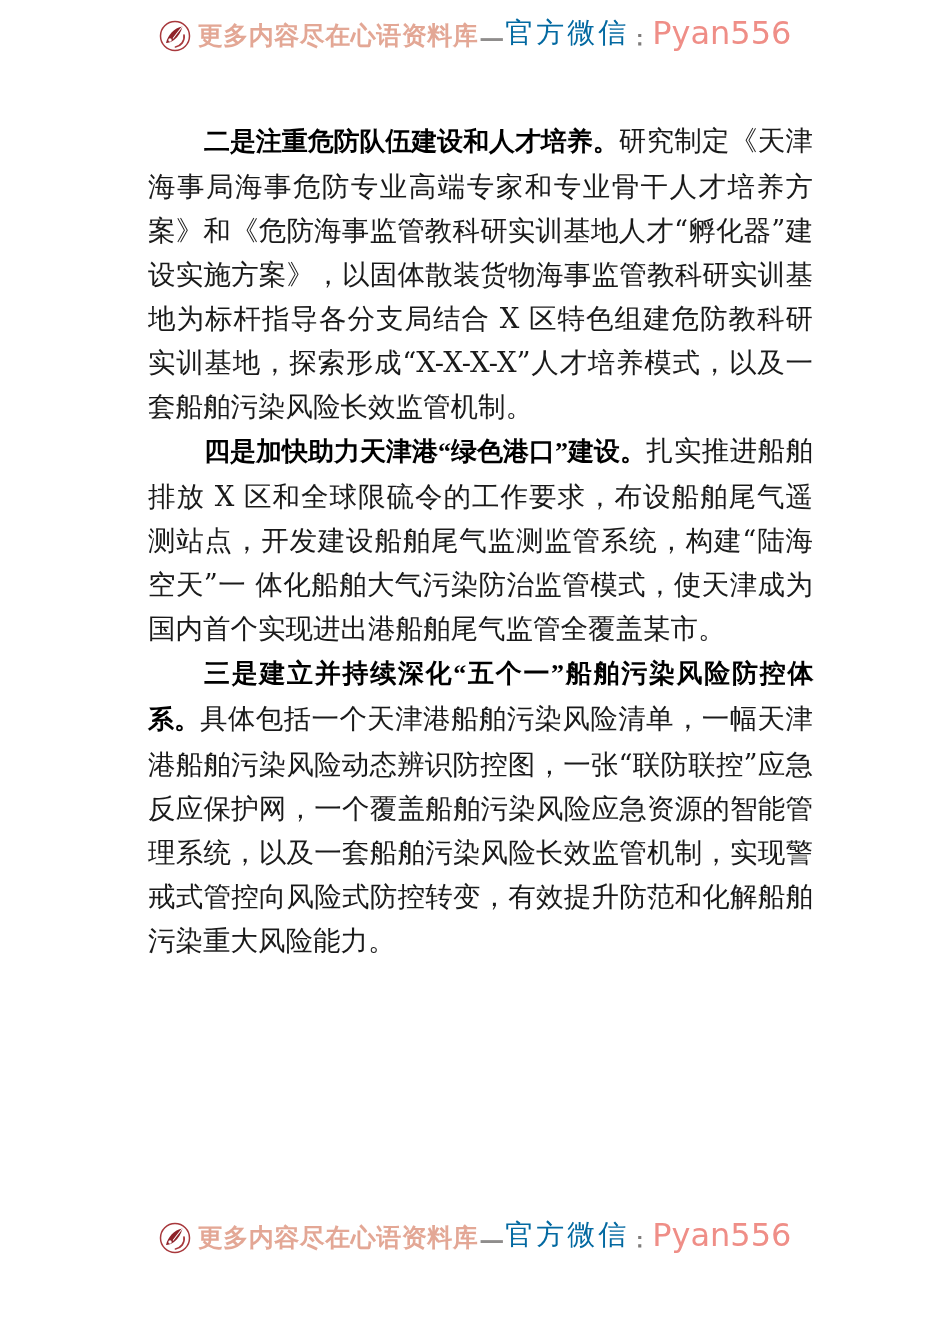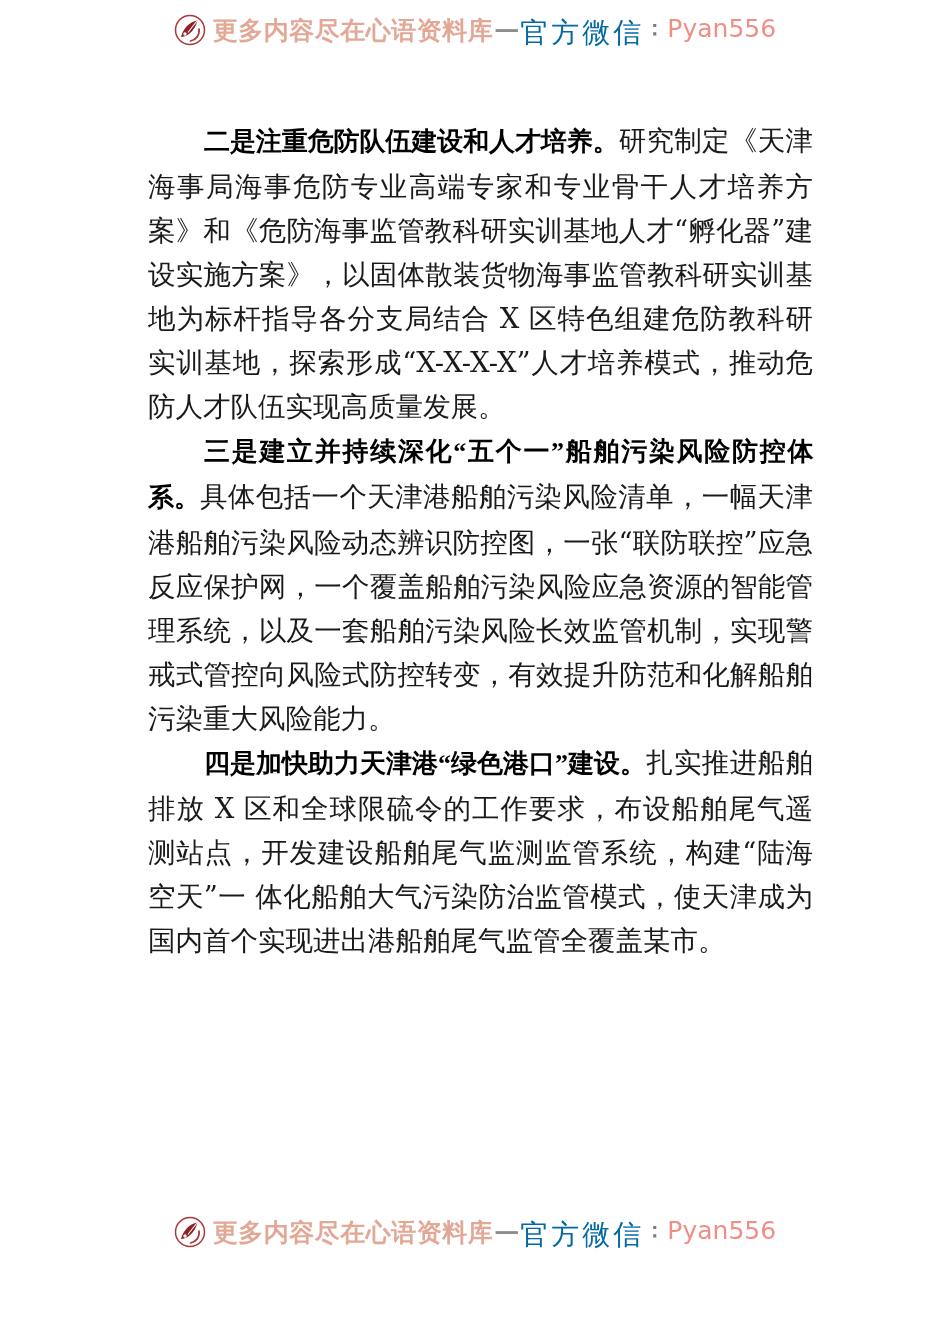--- a/index.html
+++ b/index.html
@@ -14,21 +14,21 @@
     font-family: "DejaVu Serif", serif;
     overflow: hidden;
   }
 
   
   .watermark {
     position: absolute;
     left: 0;
     width: 950px;
     display: flex;
-    align-items: flex-start;
+    align-items: flex-end;
     justify-content: center;
     gap: 0px;
     white-space: nowrap;
   }
   .watermark-top { top: 14px; }
   .watermark-bottom { top: 1216px; }
 
   .wm-logo {
     width: 32px;
     height: 32px;
@@ -61,21 +61,21 @@
   .wm-colon {
     font-family: "DejaVu Serif", serif;
     font-weight: 700;
     font-size: 21px;
     color: #7e7c7b;
     letter-spacing: 0px;
   }
   .wm-handle {
     font-family: "DejaVu Sans", sans-serif;
     font-weight: 400;
-    font-size: 25px;
+    font-size: 32px;
     color: #ef8e87;
     letter-spacing: 0px;
     padding-left: 2px;
   }
 
   
   .doc-body {
     position: absolute;
     left: 148px;
     top: 118px;
@@ -116,25 +116,25 @@
   </svg>
   <span class="wm-main">更多内容尽在心语资料库</span>
   <span class="wm-dash">—</span>
   <span class="wm-sub">官方微信</span>
   <span class="wm-colon">：</span>
   <span class="wm-handle">Pyan556</span>
 </div>
 
 <div class="doc-body">
 
-  <p class="para"><span class="lead">二是注重危防队伍建设和人才培养。</span><span>研究制定《天津海事局海事危防专业高端专家和专业骨干人才培养方案》和《危防海事监管教科研实训基地人才“孵化器”建设实施方案》，以固体散装货物海事监管教科研实训基地为标杆指导各分支局结合 X 区特色组建危防教科研实训基地，探索形成“X-X-X-X”人才培养模式，推动危防人才队伍实现高质量发展。</span></p>
+  <p class="para"><span class="lead">二是注重危防队伍建设和人才培养。</span><span>研究制定《天津海事局海事危防专业高端专家和专业骨干人才培养方案》和《危防海事监管教科研实训基地人才“孵化器”建设实施方案》，以固体散装货物海事监管教科研实训基地为标杆指导各分支局结合 X 区特色组建危防教科研实训基地，探索形成“X-X-X-X”人才培养模式，以及一套船舶污染风险长效监管机制。</span></p>
+
+  <p class="para"><span class="lead">四是加快助力天津港“绿色港口”建设。</span><span>扎实推进船舶排放 X 区和全球限硫令的工作要求，布设船舶尾气遥测站点，开发建设船舶尾气监测监管系统，构建“陆海空天”一 体化船舶大气污染防治监管模式，使天津成为国内首个实现进出港船舶尾气监管全覆盖某市。</span></p>
 
   <p class="para"><span class="lead">三是建立并持续深化“五个一”船舶污染风险防控体系。</span><span>具体包括一个天津港船舶污染风险清单，一幅天津港船舶污染风险动态辨识防控图，一张“联防联控”应急反应保护网，一个覆盖船舶污染风险应急资源的智能管理系统，以及一套船舶污染风险长效监管机制，实现警戒式管控向风险式防控转变，有效提升防范和化解船舶污染重大风险能力。</span></p>
-
-  <p class="para"><span class="lead">四是加快助力天津港“绿色港口”建设。</span><span>扎实推进船舶排放 X 区和全球限硫令的工作要求，布设船舶尾气遥测站点，开发建设船舶尾气监测监管系统，构建“陆海空天”一 体化船舶大气污染防治监管模式，使天津成为国内首个实现进出港船舶尾气监管全覆盖某市。</span></p>
 
 
 </div>
 
 <div class="watermark watermark-bottom">
   <svg class="wm-logo" viewBox="0 0 64 64">
     <circle cx="32" cy="32" r="29" fill="none" stroke="#a8383c" stroke-width="3"></circle>
     <path d="M14 46 C18 30 30 16 47 13 C44 24 39 33 30 40 C25 44 19 46 14 46 Z" fill="#8e2229"></path>
     <path d="M47 13 C40 21 34 29 28 37" stroke="#ffffff" stroke-width="2.2" fill="none"></path>
     <circle cx="22" cy="40" r="3.4" fill="#ffffff"></circle>

